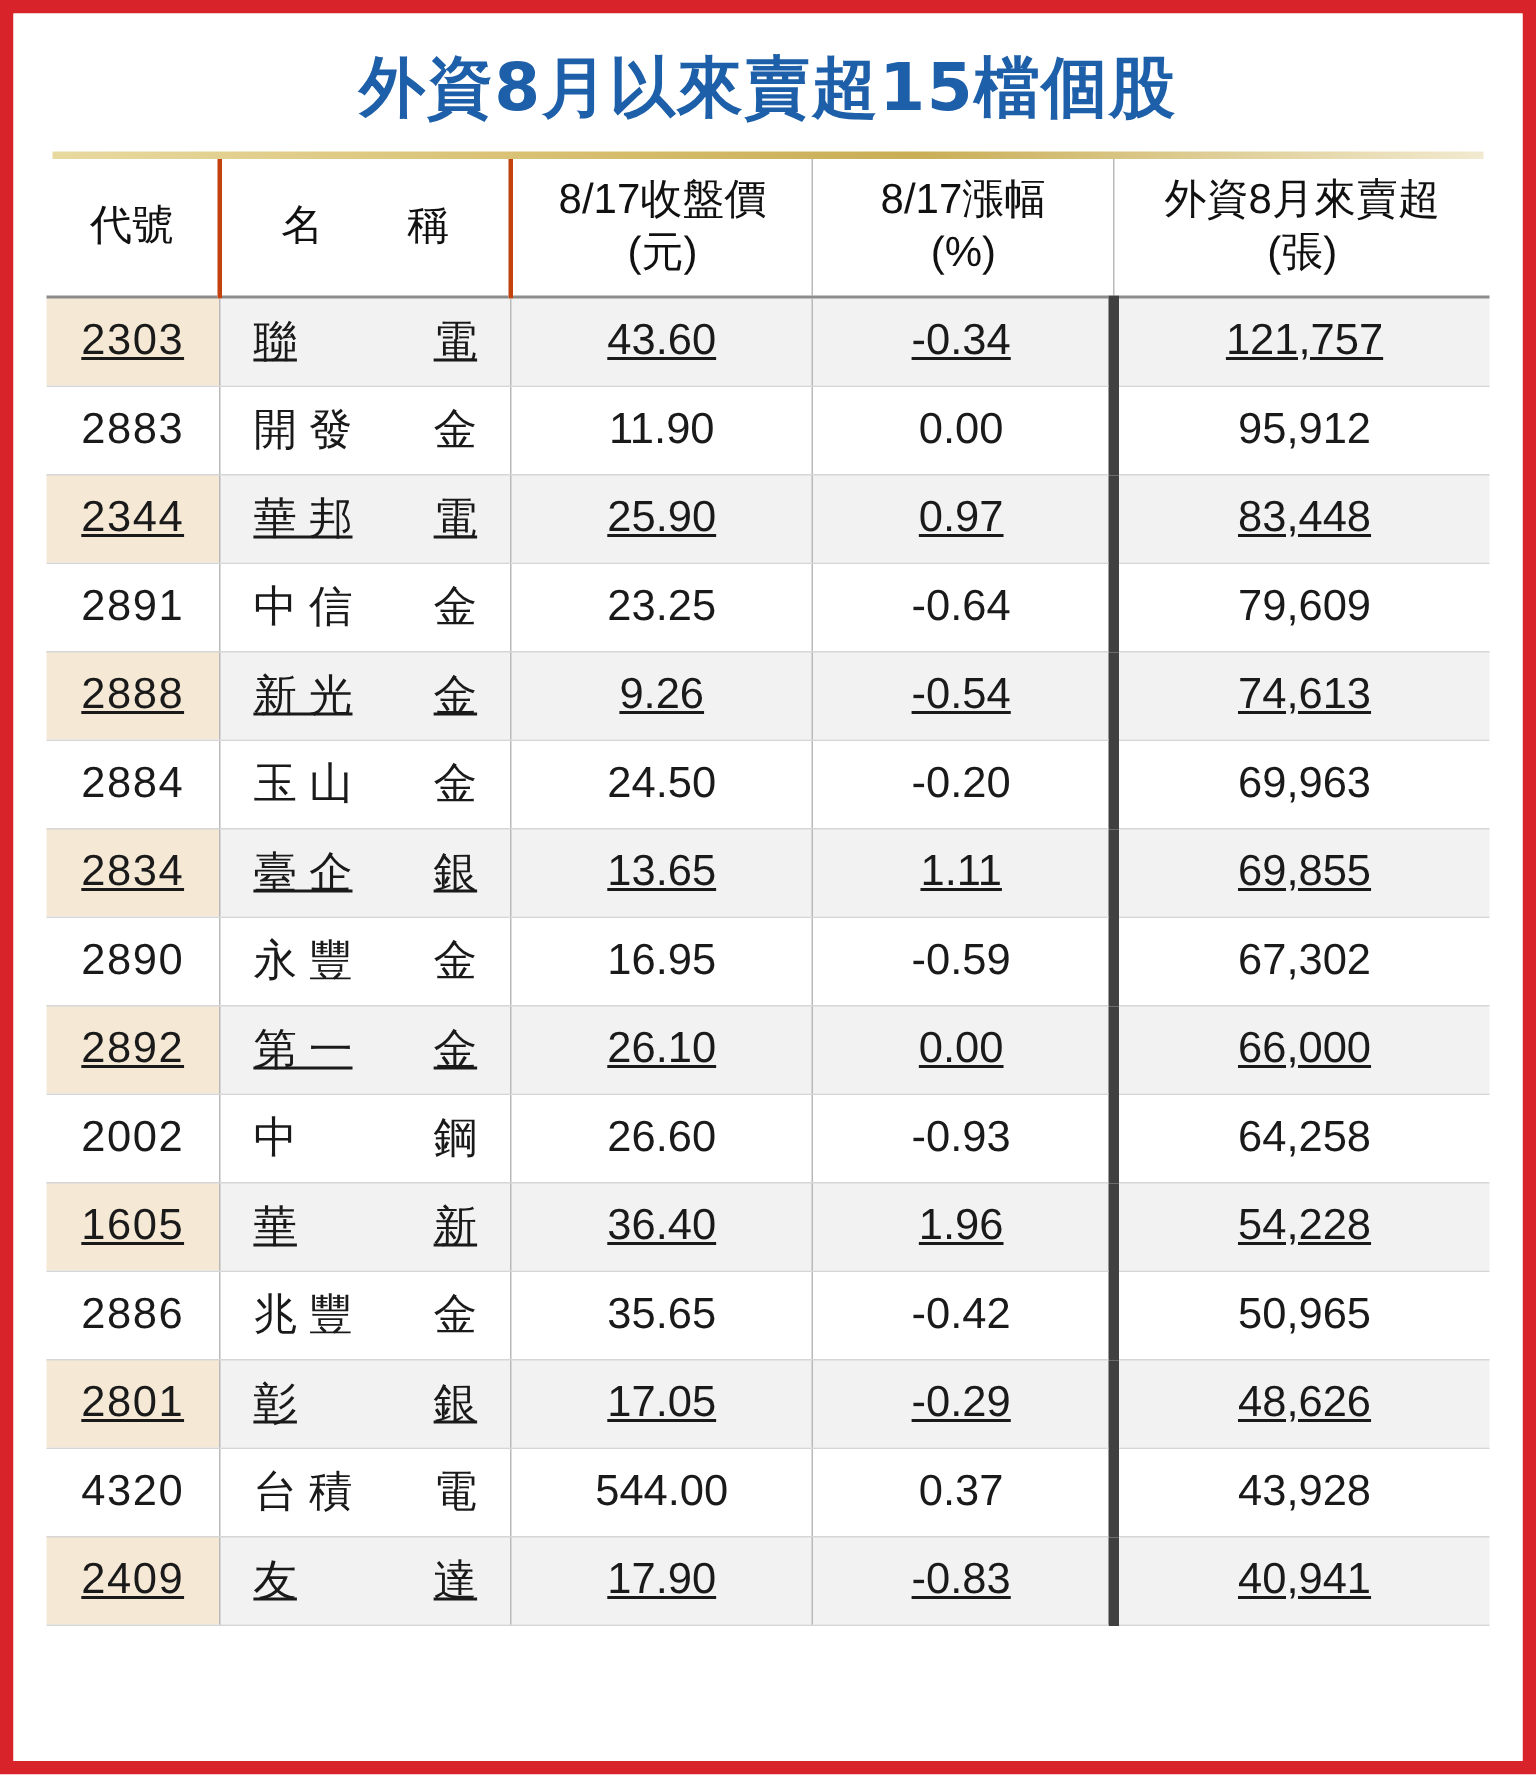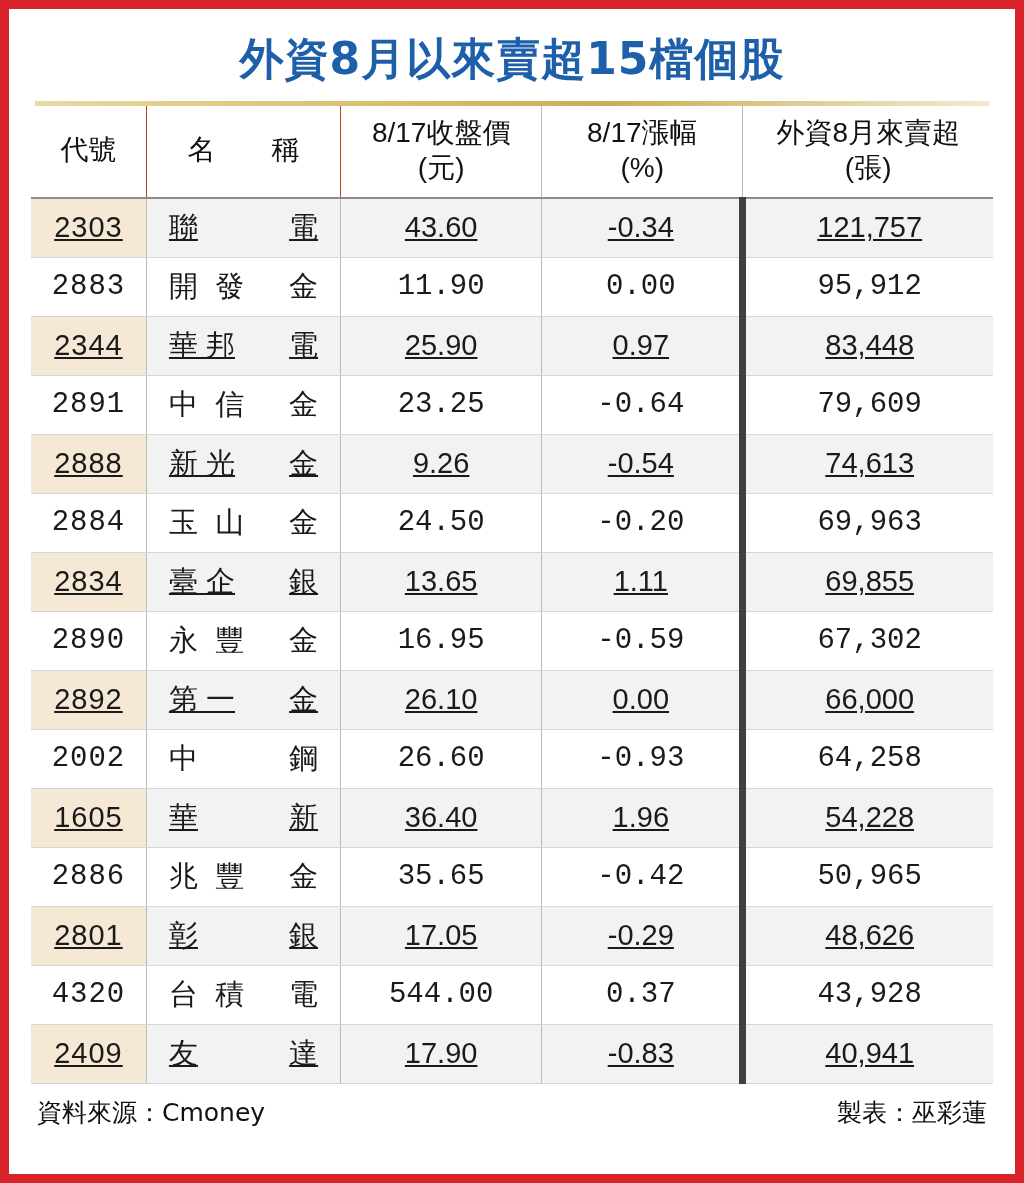--- a/index.html
+++ b/index.html
@@ -76,38 +76,38 @@
     padding: 9px 10px;
     font-size: 29px;
     text-align: center;
     border-bottom: 1px solid #d6d6d6;
     vertical-align: middle;
     white-space: nowrap;
     font-family: "Liberation Sans", sans-serif;
   }
   tbody tr.odd td { background: #f2f2f2; text-decoration: underline; }
   tbody tr.odd td.code { background: #f5e9d6; }
-  tbody tr.even td { background: #ffffff; font-family: Liberation Mono, monospace; }
+  tbody tr.even td { background: #ffffff; }
   tbody tr.even td.code { background: #ffffff; }
 
   td.code { border-right: 1px solid #b9b9b9; letter-spacing: 1px; }
   td.name {
     border-right: 1px solid #b9b9b9;
     font-family: "DejaVu Sans", "Liberation Sans", sans-serif;
     letter-spacing: 0px;
   }
   td.name .spread {
     display: flex;
     justify-content: space-between;
     padding: 0 12px;
   }
   td.price { border-right: 1px solid #b9b9b9; }
   td.chg   { border-right: 7px solid #404040; }
 
-  .thead-code, .thead-name { border-right: 1px solid #c2410c; }
+  .thead-code, .thead-name { border-right: 3px solid #c2410c; }
 
   .footer {
     display: flex;
     justify-content: space-between;
     align-items: center;
     font-size: 25px;
     color: #111;
     padding: 12px 6px 2px 6px;
     font-family: "DejaVu Sans", "Liberation Sans", sans-serif;
   }
@@ -345,19 +345,15 @@
               </span>
             </td>
           <td class="price">17.90</td>
           <td class="chg">-0.83</td>
           <td class="net">40,941</td>
         </tr>
 
       </tbody>
     </table>
 
-    <div class="footer">
-      <span>資料來源：Cmoney</span>
-      <span>製表：巫彩蓮</span>
-    </div>
 
   </div>
 </div>
 
 </body></html>

